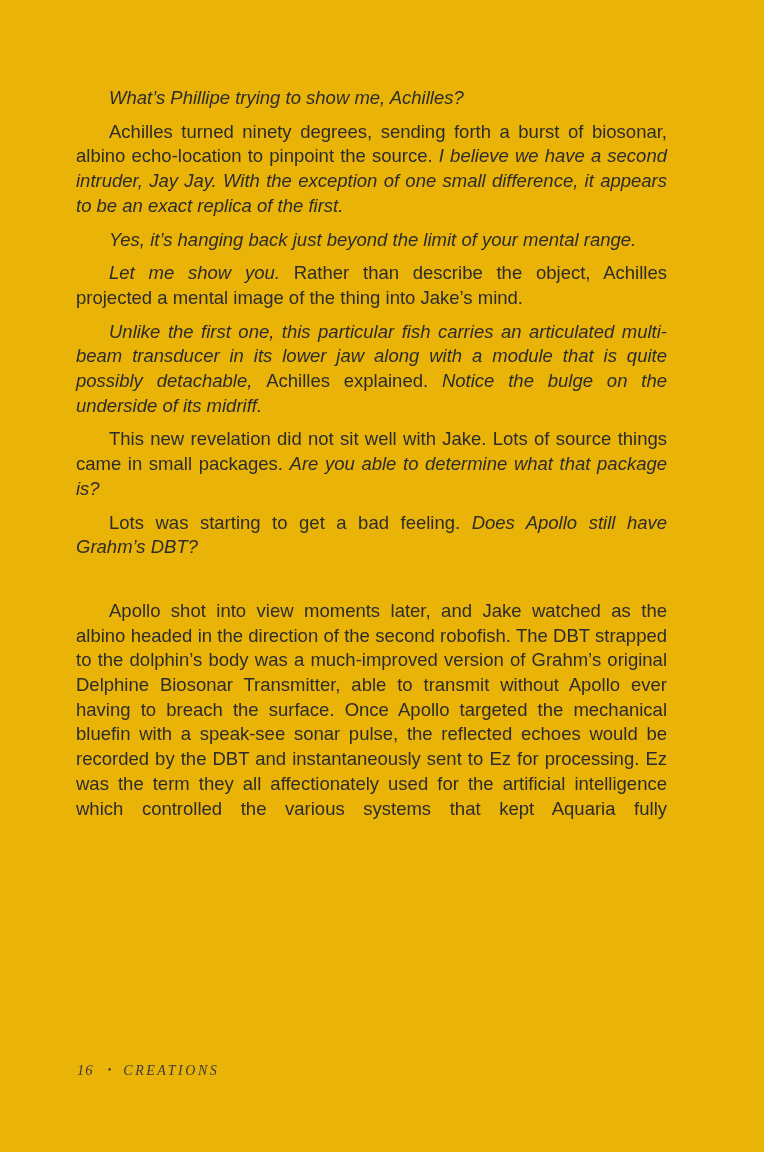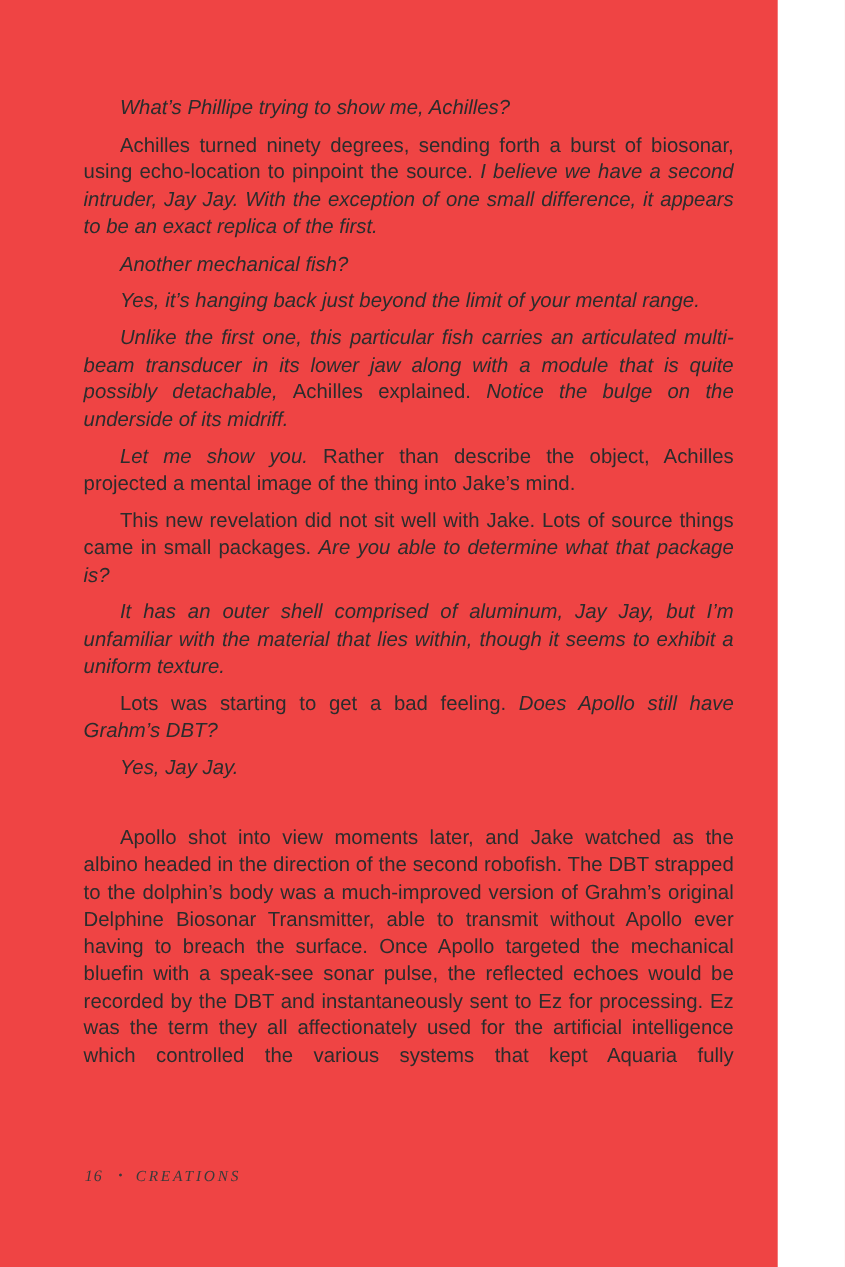--- a/index.html
+++ b/index.html
@@ -2,23 +2,23 @@
 <html><head>
 <meta charset="utf-8">
 <style>
   html, body {
     margin: 0;
     padding: 0;
     background: #ffffff;
   }
   .page {
     position: relative;
-    width: 707px;
+    width: 764px;
     height: 1152px;
-    background: #ef4444;
+    background: #eab308;
     overflow: hidden;
     font-family: "Liberation Sans", sans-serif;
     color: #2c2c2c;
   }
   .text-block {
     position: absolute;
     left: 76px;
     top: 86px;
     width: 591px;
   }
@@ -62,29 +62,26 @@
     font-size: 14px;
   }
 </style>
 </head>
 <body>
 
 <div class="page">
 
   <div class="text-block">
       <p class="para"><span class="it">What’s Phillipe trying to show me, Achilles?</span></p>
-      <p class="para"><span class="rm">Achilles turned ninety degrees, sending forth a burst of biosonar, using echo-location to pinpoint the source. </span><span class="it">I believe we have a second intruder, Jay Jay. With the exception of one small difference, it appears to be an exact replica of the first.</span></p>
-      <p class="para"><span class="it">Another mechanical fish?</span></p>
+      <p class="para"><span class="rm">Achilles turned ninety degrees, sending forth a burst of biosonar, albino echo-location to pinpoint the source. </span><span class="it">I believe we have a second intruder, Jay Jay. With the exception of one small difference, it appears to be an exact replica of the first.</span></p>
       <p class="para"><span class="it">Yes, it’s hanging back just beyond the limit of your mental range.</span></p>
+      <p class="para"><span class="it">Let me show you. </span><span class="rm">Rather than describe the object, Achilles projected a mental image of the thing into Jake’s mind.</span></p>
       <p class="para"><span class="it">Unlike the first one, this particular fish carries an articulated multi-beam transducer in its lower jaw along with a module that is quite possibly detachable, </span><span class="rm">Achilles explained. </span><span class="it">Notice the bulge on the underside of its midriff.</span></p>
-      <p class="para"><span class="it">Let me show you. </span><span class="rm">Rather than describe the object, Achilles projected a mental image of the thing into Jake’s mind.</span></p>
       <p class="para"><span class="rm">This new revelation did not sit well with Jake. Lots of source things came in small packages. </span><span class="it">Are you able to determine what that package is?</span></p>
-      <p class="para"><span class="it">It has an outer shell comprised of aluminum, Jay Jay, but I’m unfamiliar with the material that lies within, though it seems to exhibit a uniform texture.</span></p>
       <p class="para"><span class="rm">Lots was starting to get a bad feeling. </span><span class="it">Does Apollo still have Grahm’s DBT?</span></p>
-      <p class="para"><span class="it">Yes, Jay Jay.</span></p>
       <p class="para continued"><span class="rm">Apollo shot into view moments later, and Jake watched as the albino headed in the direction of the second robofish. The DBT strapped to the dolphin’s body was a much-improved version of Grahm’s original Delphine Biosonar Transmitter, able to transmit without Apollo ever having to breach the surface. Once Apollo targeted the mechanical bluefin with a speak-see sonar pulse, the reflected echoes would be recorded by the DBT and instantaneously sent to Ez for processing. Ez was the term they all affectionately used for the artificial intelligence which controlled the various systems that kept Aquaria fully</span></p>
     </div>
 
   <div class="footer">
     <span class="page-num">16</span>
     <span class="dot">•</span>
     <span class="title">CREATIONS</span>
   </div>
 
 </div>

